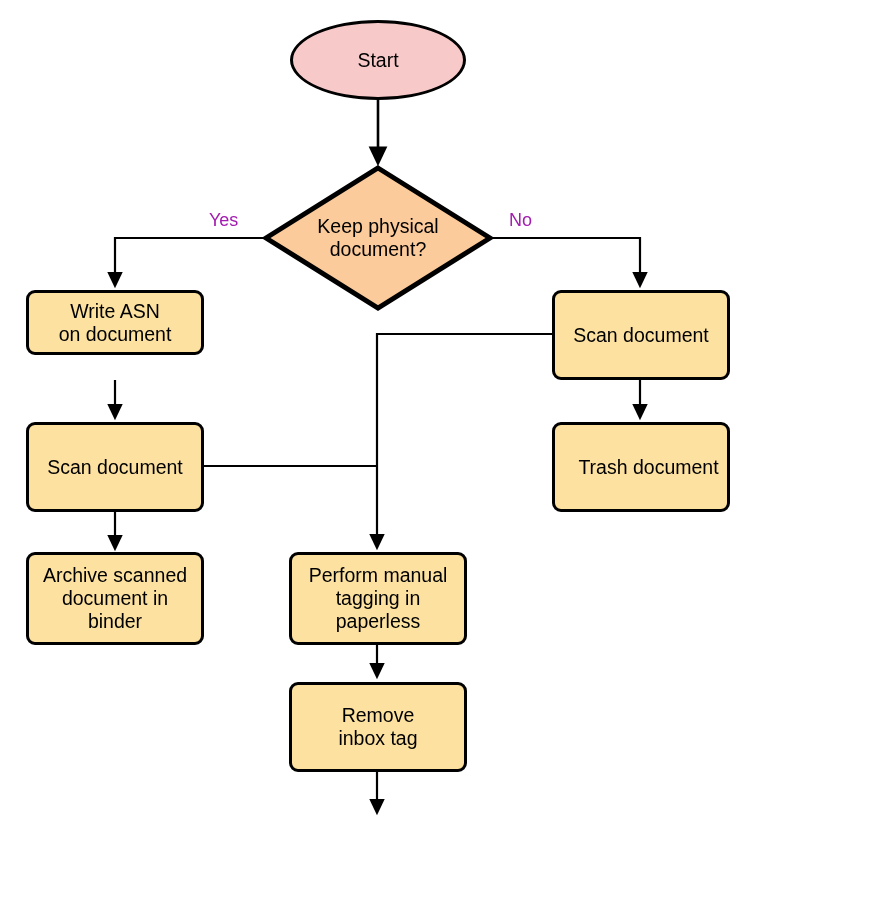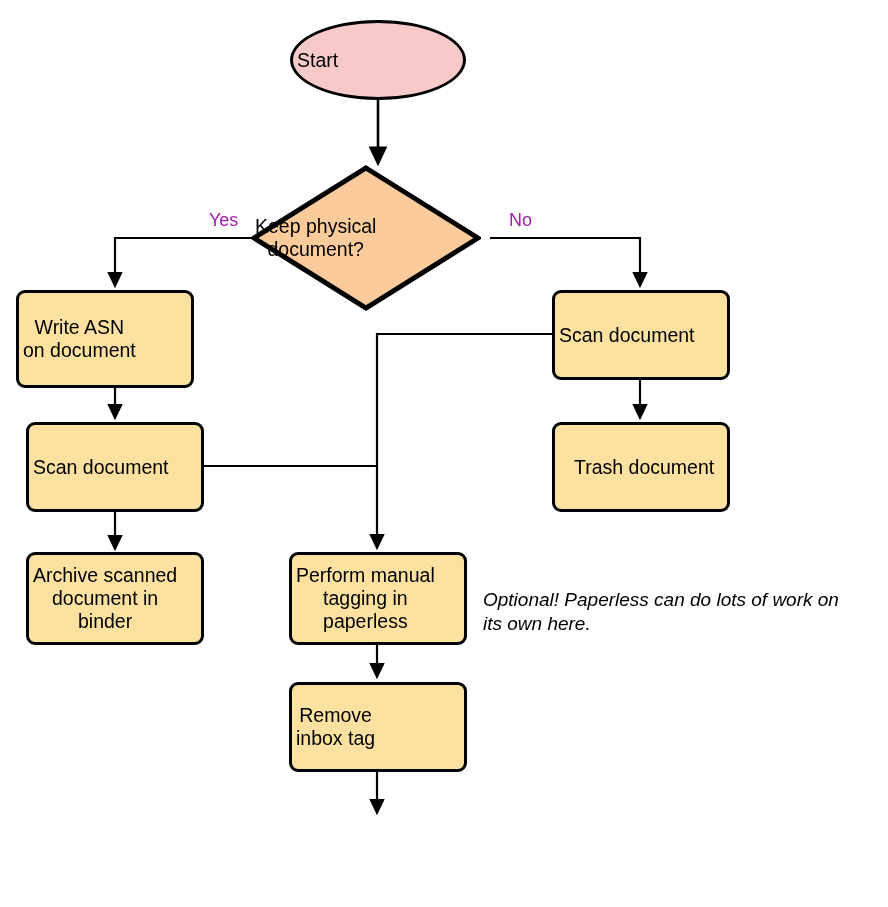--- a/index.html
+++ b/index.html
@@ -25,21 +25,21 @@
     top: 0;
     width: 888px;
     height: 907px;
     pointer-events: none;
   }
   .node {
     position: absolute;
     box-sizing: border-box;
     display: flex;
     align-items: center;
-    justify-content: flex-start;
+    justify-content: center;
     text-align: center;
     color: #000000;
     line-height: 1.18;
   }
   .node-process {
     background: #fce1a0;
     border: 3px solid #000000;
     border-radius: 9px;
     font-size: 19.5px;
   }
@@ -115,32 +115,32 @@
 
     <path d="M377,645 L377,674" stroke="#000000" stroke-width="2.2" fill="none" marker-end="url(#arrowhead)"></path>
 
     <path d="M377,772 L377,810" stroke="#000000" stroke-width="2.2" fill="none" marker-end="url(#arrowhead)"></path>
   </svg>
 
   <div class="node node-terminator" style="left:290px; top:20px; width:176px; height:80px;">
     <span class="node-text">Start</span>
   </div>
 
-  <div class="node node-decision" style="left:251px; top:165px; width:230px; height:146px;">
+  <div class="node node-decision" style="left:263px; top:165px; width:230px; height:146px;">
     <svg class="diamond-shape" viewBox="0 0 230 146" preserveAspectRatio="none" xmlns="http://www.w3.org/2000/svg">
       <polygon points="115,3 227,73 115,143 3,73" fill="#fccb9b" stroke="#000000" stroke-width="5"></polygon>
     </svg>
     <span class="node-text">Keep physical
 document?</span>
   </div>
 
   <div class="edge-label" style="left:209px; top:210px;">Yes</div>
   <div class="edge-label" style="left:509px; top:210px;">No</div>
 
-  <div class="node node-process" style="left:16px; top:290px; width:178px; height:98px;">
+  <div class="node node-process" style="left:26px; top:290px; width:178px; height:65px;">
     <span class="node-text">Write ASN
 on document</span>
   </div>
 
   <div class="node node-process" style="left:26px; top:422px; width:178px; height:90px;">
     <span class="node-text">Scan document</span>
   </div>
 
   <div class="node node-process" style="left:26px; top:552px; width:178px; height:93px;">
     <span class="node-text">Archive scanned
@@ -161,16 +161,14 @@
 tagging in
 paperless</span>
   </div>
 
   <div class="node node-process" style="left:289px; top:682px; width:178px; height:90px;">
     <span class="node-text">Remove
 inbox tag</span>
   </div>
 
 
-  <div class="annotation" style="left:483px; top:588px; width:400px;">Optional! Paperless can do lots of work on
-its own here.</div>
 
 </div>
 
 </body></html>

